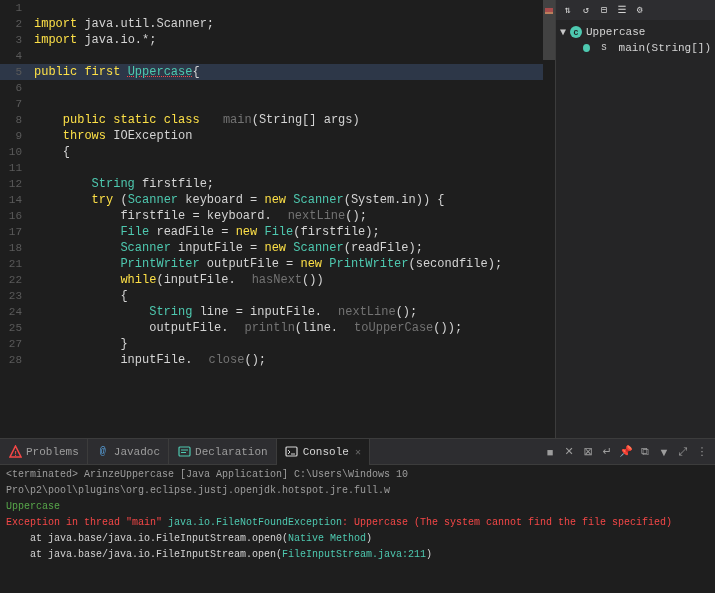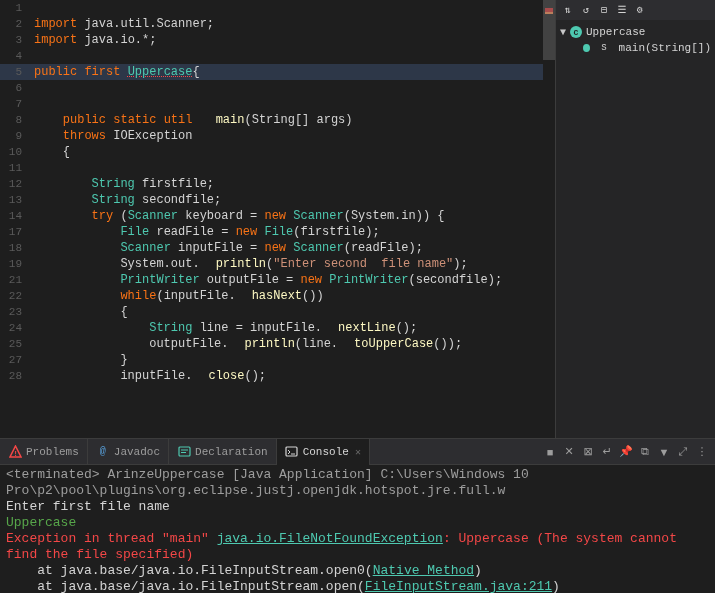--- a/index.html
+++ b/index.html
@@ -12,24 +12,24 @@
     .code-panel { flex: 1; background: #1e1e1e; overflow: hidden; position: relative; }
     .code-area { display: flex; flex-direction: column; height: 100%; }
     .code-line { display: flex; min-height: 16px; line-height: 16px; font-size: 12px; }
     .line-num { width: 30px; min-width: 30px; text-align: right; padding-right: 8px; color: #5a5a5a; user-select: none; font-size: 11px; }
     .line-content { flex: 1; padding-left: 4px; white-space: pre; }
 
     
     .line-highlight-blue { background: #2d3748; }
 
     
-    .kw { color: #f97316; }
+    .kw { color: #fde047; }
     .str { color: #ce9178; }
     .cls { color: #4ec9b0; }
-    .fn { color: #fef9c3; padding-left: 16px; }
+    .fn { color: #737373; padding-left: 16px; }
     .plain { color: #d4d4d4; }
 
     
     .outline-panel { width: 160px; background: #252526; border-left: 1px solid #3c3c3c; display: flex; flex-direction: column; }
     .outline-header { height: 20px; background: #2d2d30; display: flex; align-items: center; padding: 0 4px; gap: 4px; }
     .outline-icons { display: flex; gap: 2px; }
     .outline-icon { width: 16px; height: 16px; display: flex; align-items: center; justify-content: center; cursor: pointer; color: #d4d4d4; font-size: 10px; }
     .outline-content { flex: 1; padding: 4px 0; }
     .outline-item { display: flex; align-items: center; padding: 2px 4px; gap: 4px; cursor: pointer; }
     .outline-tree-icon { color: #c8c8c8; font-size: 10px; }
@@ -51,25 +51,25 @@
     .tab-bar { display: flex; align-items: center; height: 26px; background: #2d2d30; border-bottom: 1px solid #3c3c3c; gap: 0; padding-right: 4px; }
     .tab { display: flex; align-items: center; height: 26px; padding: 0 8px; gap: 4px; cursor: pointer; font-size: 11px; color: #9d9d9d; border-right: 1px solid #3c3c3c; white-space: nowrap; }
     .tab.active { background: #1e1e1e; color: #d4d4d4; justify-content: center; }
     .tab-icon { width: 14px; height: 14px; display: flex; align-items: center; justify-content: center; }
     .tab-icon-javadoc { color: #569cd6; font-size: 10px; }
     .tab-close { font-size: 10px; color: #666; margin-left: 2px; }
     .tab-actions { margin-left: auto; display: flex; gap: 1px; }
     .tab-action-btn { width: 18px; height: 18px; display: flex; align-items: center; justify-content: center; cursor: pointer; color: #9d9d9d; font-size: 11px; border: none; background: transparent; }
 
     
-    .console-content { flex: 1; padding: 2px 6px; overflow: hidden; font-size: 13px; line-height: 16px; }
+    .console-content { flex: 1; padding: 2px 6px; overflow: hidden; font-size: 10px; line-height: 16px; }
     .console-terminated { color: #9d9d9d; }
     .console-uppercase { color: #57a64a; }
     .console-error { color: #f44747; }
-    .console-link { color: #4ec9b0; text-decoration: underline; cursor: pointer; }
+    .console-link { color: #4ec9b0; cursor: pointer; }
 
     
     .underline-dotted { text-decoration: underline; text-decoration-style: dotted; text-decoration-color: #f44747; }
   </style>
 </head>
 <body>
 
 <div class="editor-container">
 
   <div class="code-panel">
@@ -105,21 +105,21 @@
         <span class="line-content"></span>
       </div>
 
       <div class="code-line">
         <span class="line-num">7</span>
         <span class="line-content"></span>
       </div>
 
       <div class="code-line">
         <span class="line-num">8</span>
-        <span class="line-content plain">    <span class="kw">public</span> <span class="kw">static</span> <span class="kw">util</span> <span class="fn">main</span>(String[] args)</span>
+        <span class="line-content plain">    <span class="kw">public</span> <span class="kw">static</span> <span class="kw">class</span> <span class="fn">main</span>(String[] args)</span>
       </div>
 
       <div class="code-line">
         <span class="line-num">9</span>
         <span class="line-content plain">    <span class="kw">throws</span> IOException</span>
       </div>
 
       <div class="code-line">
         <span class="line-num">10</span>
         <span class="line-content plain">    {</span>
@@ -128,46 +128,42 @@
       <div class="code-line">
         <span class="line-num">11</span>
         <span class="line-content"></span>
       </div>
 
       <div class="code-line">
         <span class="line-num">12</span>
         <span class="line-content plain">        <span class="cls">String</span> firstfile;</span>
       </div>
 
-      <div class="code-line">
-        <span class="line-num">13</span>
-        <span class="line-content plain">        <span class="cls">String</span> secondfile;</span>
-      </div>
 
       <div class="code-line">
         <span class="line-num">14</span>
         <span class="line-content plain">        <span class="kw">try</span> (<span class="cls">Scanner</span> keyboard = <span class="kw">new</span> <span class="cls">Scanner</span>(System.in)) {</span>
       </div>
 
 
+      <div class="code-line">
+        <span class="line-num">16</span>
+        <span class="line-content plain">            firstfile = keyboard.<span class="fn">nextLine</span>();</span>
+      </div>
 
       <div class="code-line">
         <span class="line-num">17</span>
         <span class="line-content plain">            <span class="cls">File</span> readFile = <span class="kw">new</span> <span class="cls">File</span>(firstfile);</span>
       </div>
 
       <div class="code-line">
         <span class="line-num">18</span>
         <span class="line-content plain">            <span class="cls">Scanner</span> inputFile = <span class="kw">new</span> <span class="cls">Scanner</span>(readFile);</span>
       </div>
 
-      <div class="code-line">
-        <span class="line-num">19</span>
-        <span class="line-content plain">            System.out.<span class="fn">println</span>(<span class="str">"Enter second  file name"</span>);</span>
-      </div>
 
 
       <div class="code-line">
         <span class="line-num">21</span>
         <span class="line-content plain">            <span class="cls">PrintWriter</span> outputFile = <span class="kw">new</span> <span class="cls">PrintWriter</span>(secondfile);</span>
       </div>
 
       <div class="code-line">
         <span class="line-num">22</span>
         <span class="line-content plain">            <span class="kw">while</span>(inputFile.<span class="fn">hasNext</span>())</span>
@@ -289,23 +285,20 @@
       <button class="tab-action-btn" title="Expand">⤢</button>
       <button class="tab-action-btn" title="More">⋮</button>
     </div>
   </div>
 
   <div class="console-content">
     <div>
       <span class="console-terminated">&lt;terminated&gt; ArinzeUppercase [Java Application] C:\Users\Windows 10 Pro\p2\pool\plugins\org.eclipse.justj.openjdk.hotspot.jre.full.w</span>
     </div>
     <div>
-      <span class="plain">Enter first file name</span>
-    </div>
-    <div>
       <span class="console-uppercase">Uppercase</span>
     </div>
     <div>
       <span class="console-error">Exception in thread "main" <span class="console-link">java.io.FileNotFoundException</span>: Uppercase (The system cannot find the file specified)</span>
     </div>
     <div>
       <span class="plain">&nbsp;&nbsp;&nbsp;&nbsp;at java.base/java.io.FileInputStream.open0(<span class="console-link">Native Method</span>)</span>
     </div>
     <div>
       <span class="plain">&nbsp;&nbsp;&nbsp;&nbsp;at java.base/java.io.FileInputStream.open(<span class="console-link">FileInputStream.java:211</span>)</span>

